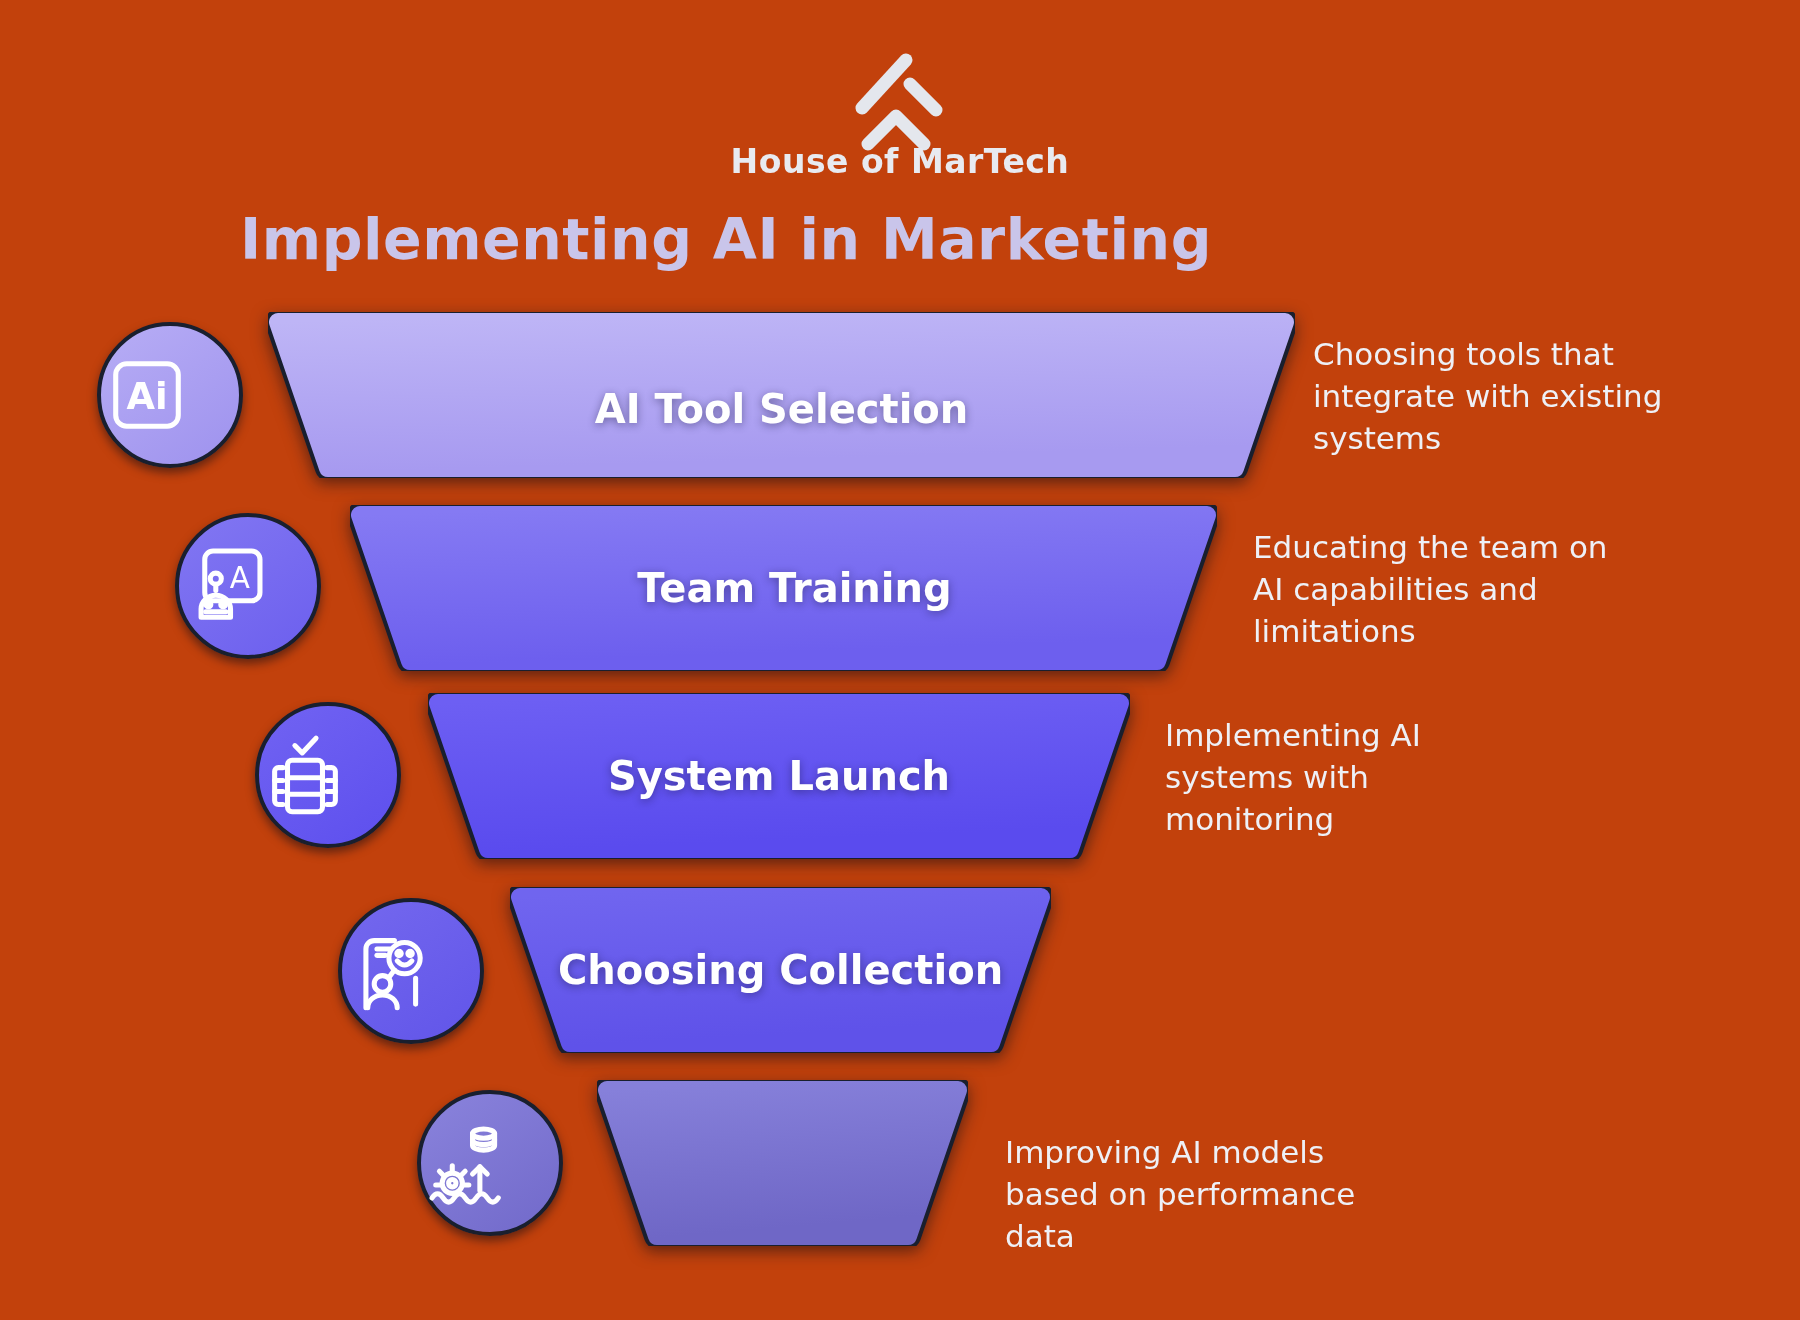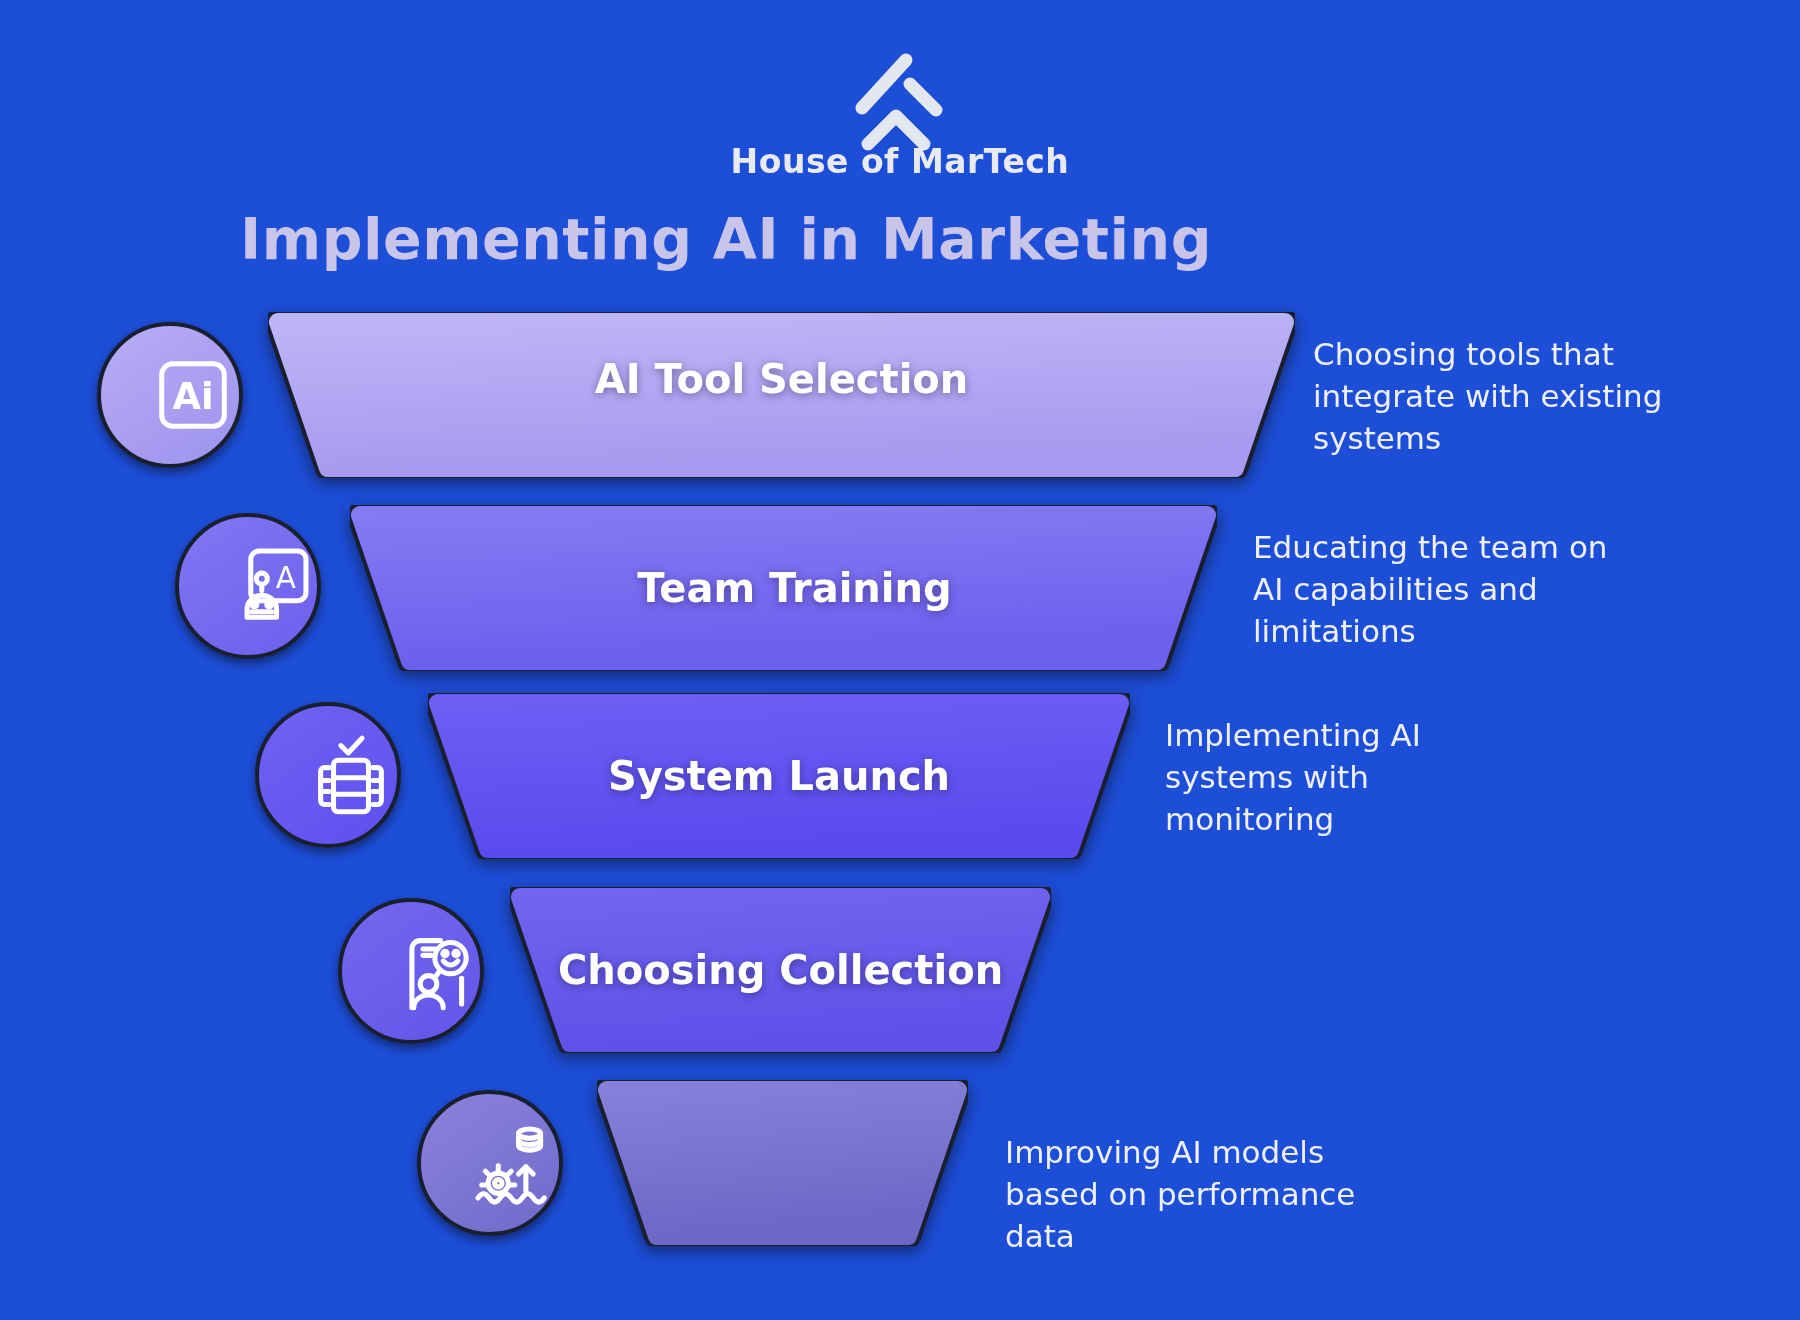--- a/index.html
+++ b/index.html
@@ -13,33 +13,33 @@
               color:#c9c5ea;letter-spacing:0.5px;}
   
   svg.band{filter:drop-shadow(0 5px 8px rgba(8,10,22,.55));}
   .band-outline{fill:none;stroke:#191f2e;stroke-width:26;stroke-linejoin:round;}
   .band-fill{stroke-width:18;stroke-linejoin:round;}
   .band-label{display:flex;align-items:center;justify-content:center;text-align:center;
               font-size:40px;font-weight:600;color:#ffffff;white-space:pre-line;line-height:1.22;
               text-shadow:0 2px 8px rgba(24,22,64,.45);}
   
   .circle{width:138px;height:138px;border-radius:50%;border:4px solid #191f2e;
-          display:flex;align-items:center;justify-content:flex-end;
+          display:flex;align-items:center;justify-content:flex-start;
           box-shadow:0 5px 10px rgba(8,10,22,.5);}
   .circle svg{stroke:#ffffff;fill:none;stroke-width:5.5;stroke-linecap:round;stroke-linejoin:round;}
   .circle svg text{stroke:none;fill:#ffffff;font-family:"DejaVu Sans","Liberation Sans",sans-serif;}
   
   .desc{display:flex;align-items:center;font-size:31px;font-weight:500;color:#eef0f6;
         line-height:1.36;white-space:pre-line;}
   .logo-svg{stroke:#e4e7ed;fill:none;stroke-width:13;stroke-linecap:round;stroke-linejoin:round;}
 </style>
 </head>
 <body style="background: rgb(33, 42, 58);">
 
-<div id="canvas" style="background: #1d4ed8;">
+<div id="canvas" style="background: #c2410c;">
 
   <svg class="abs logo-svg" style="left:854px;top:52px;" width="92" height="104" viewBox="0 0 92 104">
     <path d="M8,56 L52,8"></path>
     <path d="M56,32 L82,58"></path>
     <path d="M14,92 L42,64 L70,92"></path>
   </svg>
   <div class="abs brand-text">House of MarTech</div>
   <div class="abs title-text">Implementing AI in Marketing</div>
 
   <div class="abs circle" style="left: 97px; top: 322px; background: linear-gradient(145deg, rgb(183, 173, 245) 0%, rgb(158, 146, 238) 100%);">
@@ -51,21 +51,21 @@
   <svg class="abs band" style="left:268px;top:312px;" width="1027" height="166" viewBox="0 0 1027 166">
     <defs>
         <linearGradient id="grad1" x1="0" y1="0" x2="0.2" y2="1">
       <stop offset="0" stop-color="#beb5f6"></stop>
           <stop offset="1" stop-color="#a79af0"></stop>
         </linearGradient>
       </defs>
     <path class="band-outline" d="M10,10 H1017 L967,156 H60 Z"></path>
     <path class="band-fill" fill="url(#grad1)" stroke="url(#grad1)" d="M10,10 H1017 L967,156 H60 Z"></path>
   </svg>
-  <div class="abs band-label" style="left:278px;top:306px;width:1007px;height:146px;">AI Tool Selection</div>
+  <div class="abs band-label" style="left:278px;top:336px;width:1007px;height:146px;">AI Tool Selection</div>
   <div class="abs desc" style="left:1313px;top:318px;height:156px;">Choosing tools that
 integrate with existing
 systems</div>
 
   <div class="abs circle" style="left: 175px; top: 513px; background: linear-gradient(145deg, rgb(130, 119, 242) 0%, rgb(108, 95, 238) 100%);">
     <svg width="92" height="92" viewBox="0 0 100 100">
       <rect x="28" y="12" width="60" height="54" rx="9"></rect>
       <text x="66" y="52" font-size="32" text-anchor="middle">A</text>
       <circle cx="40" cy="42" r="6"></circle>
       <line x1="40" y1="48" x2="40" y2="55"></line>

